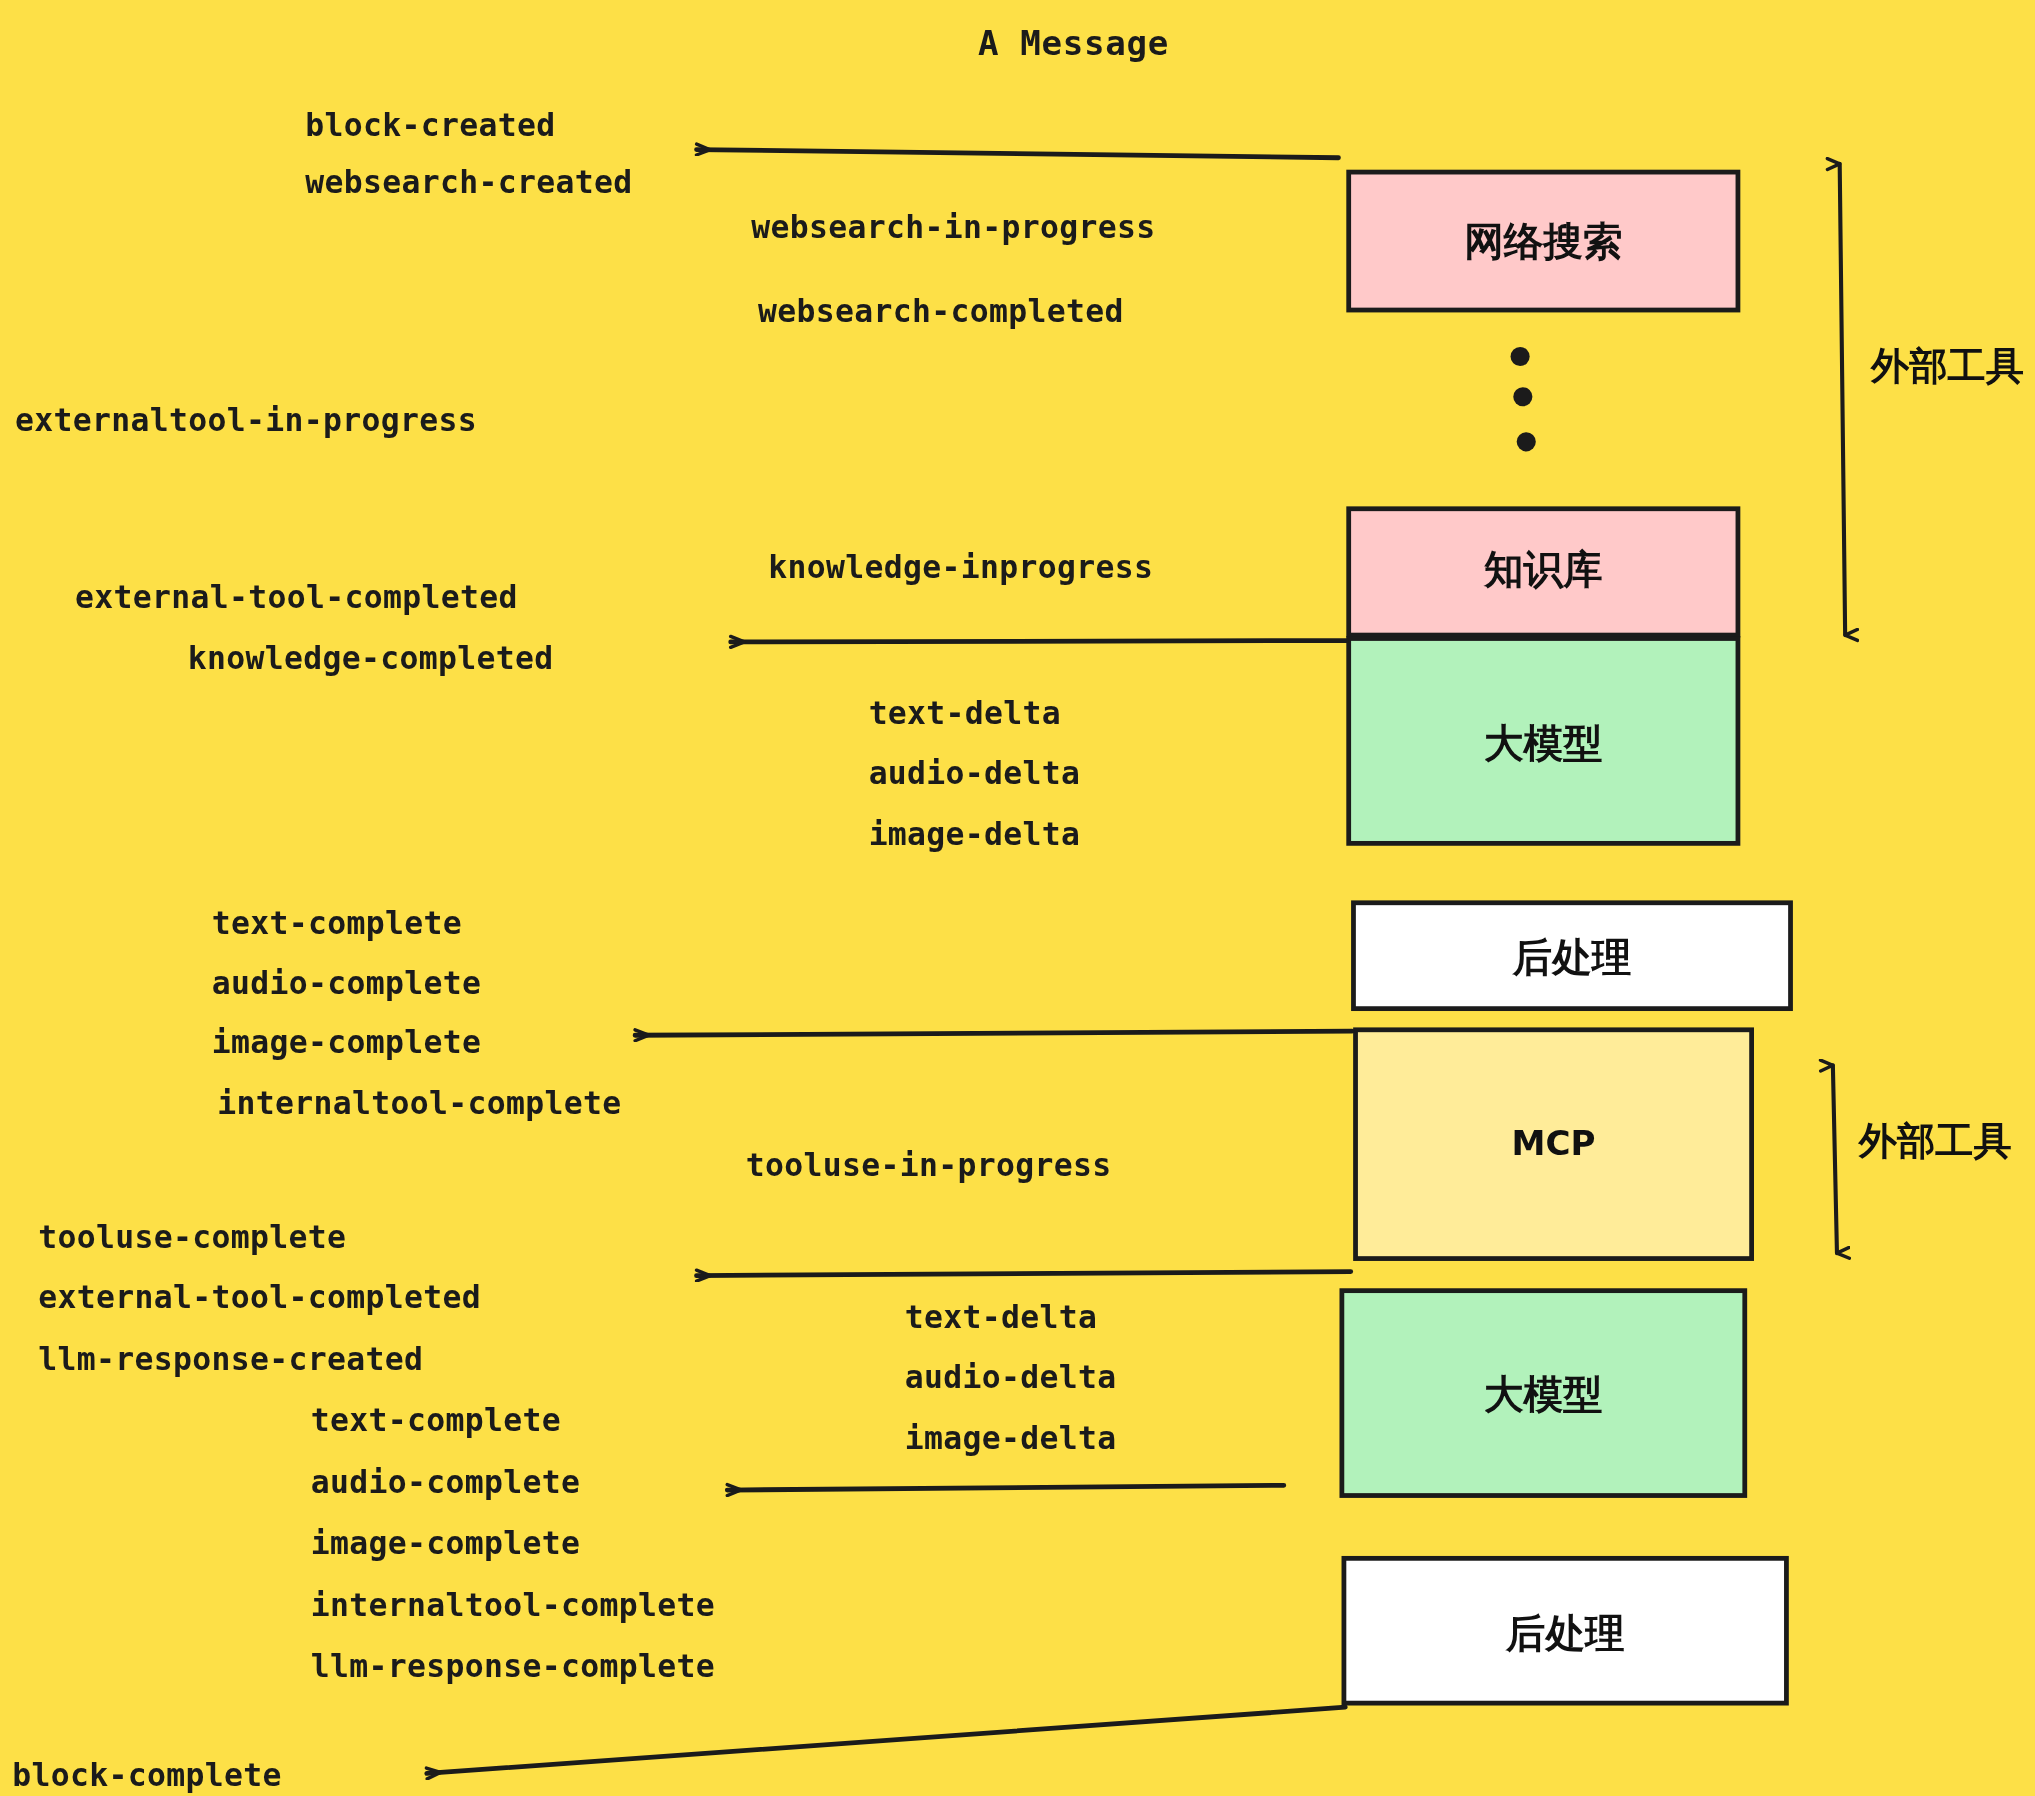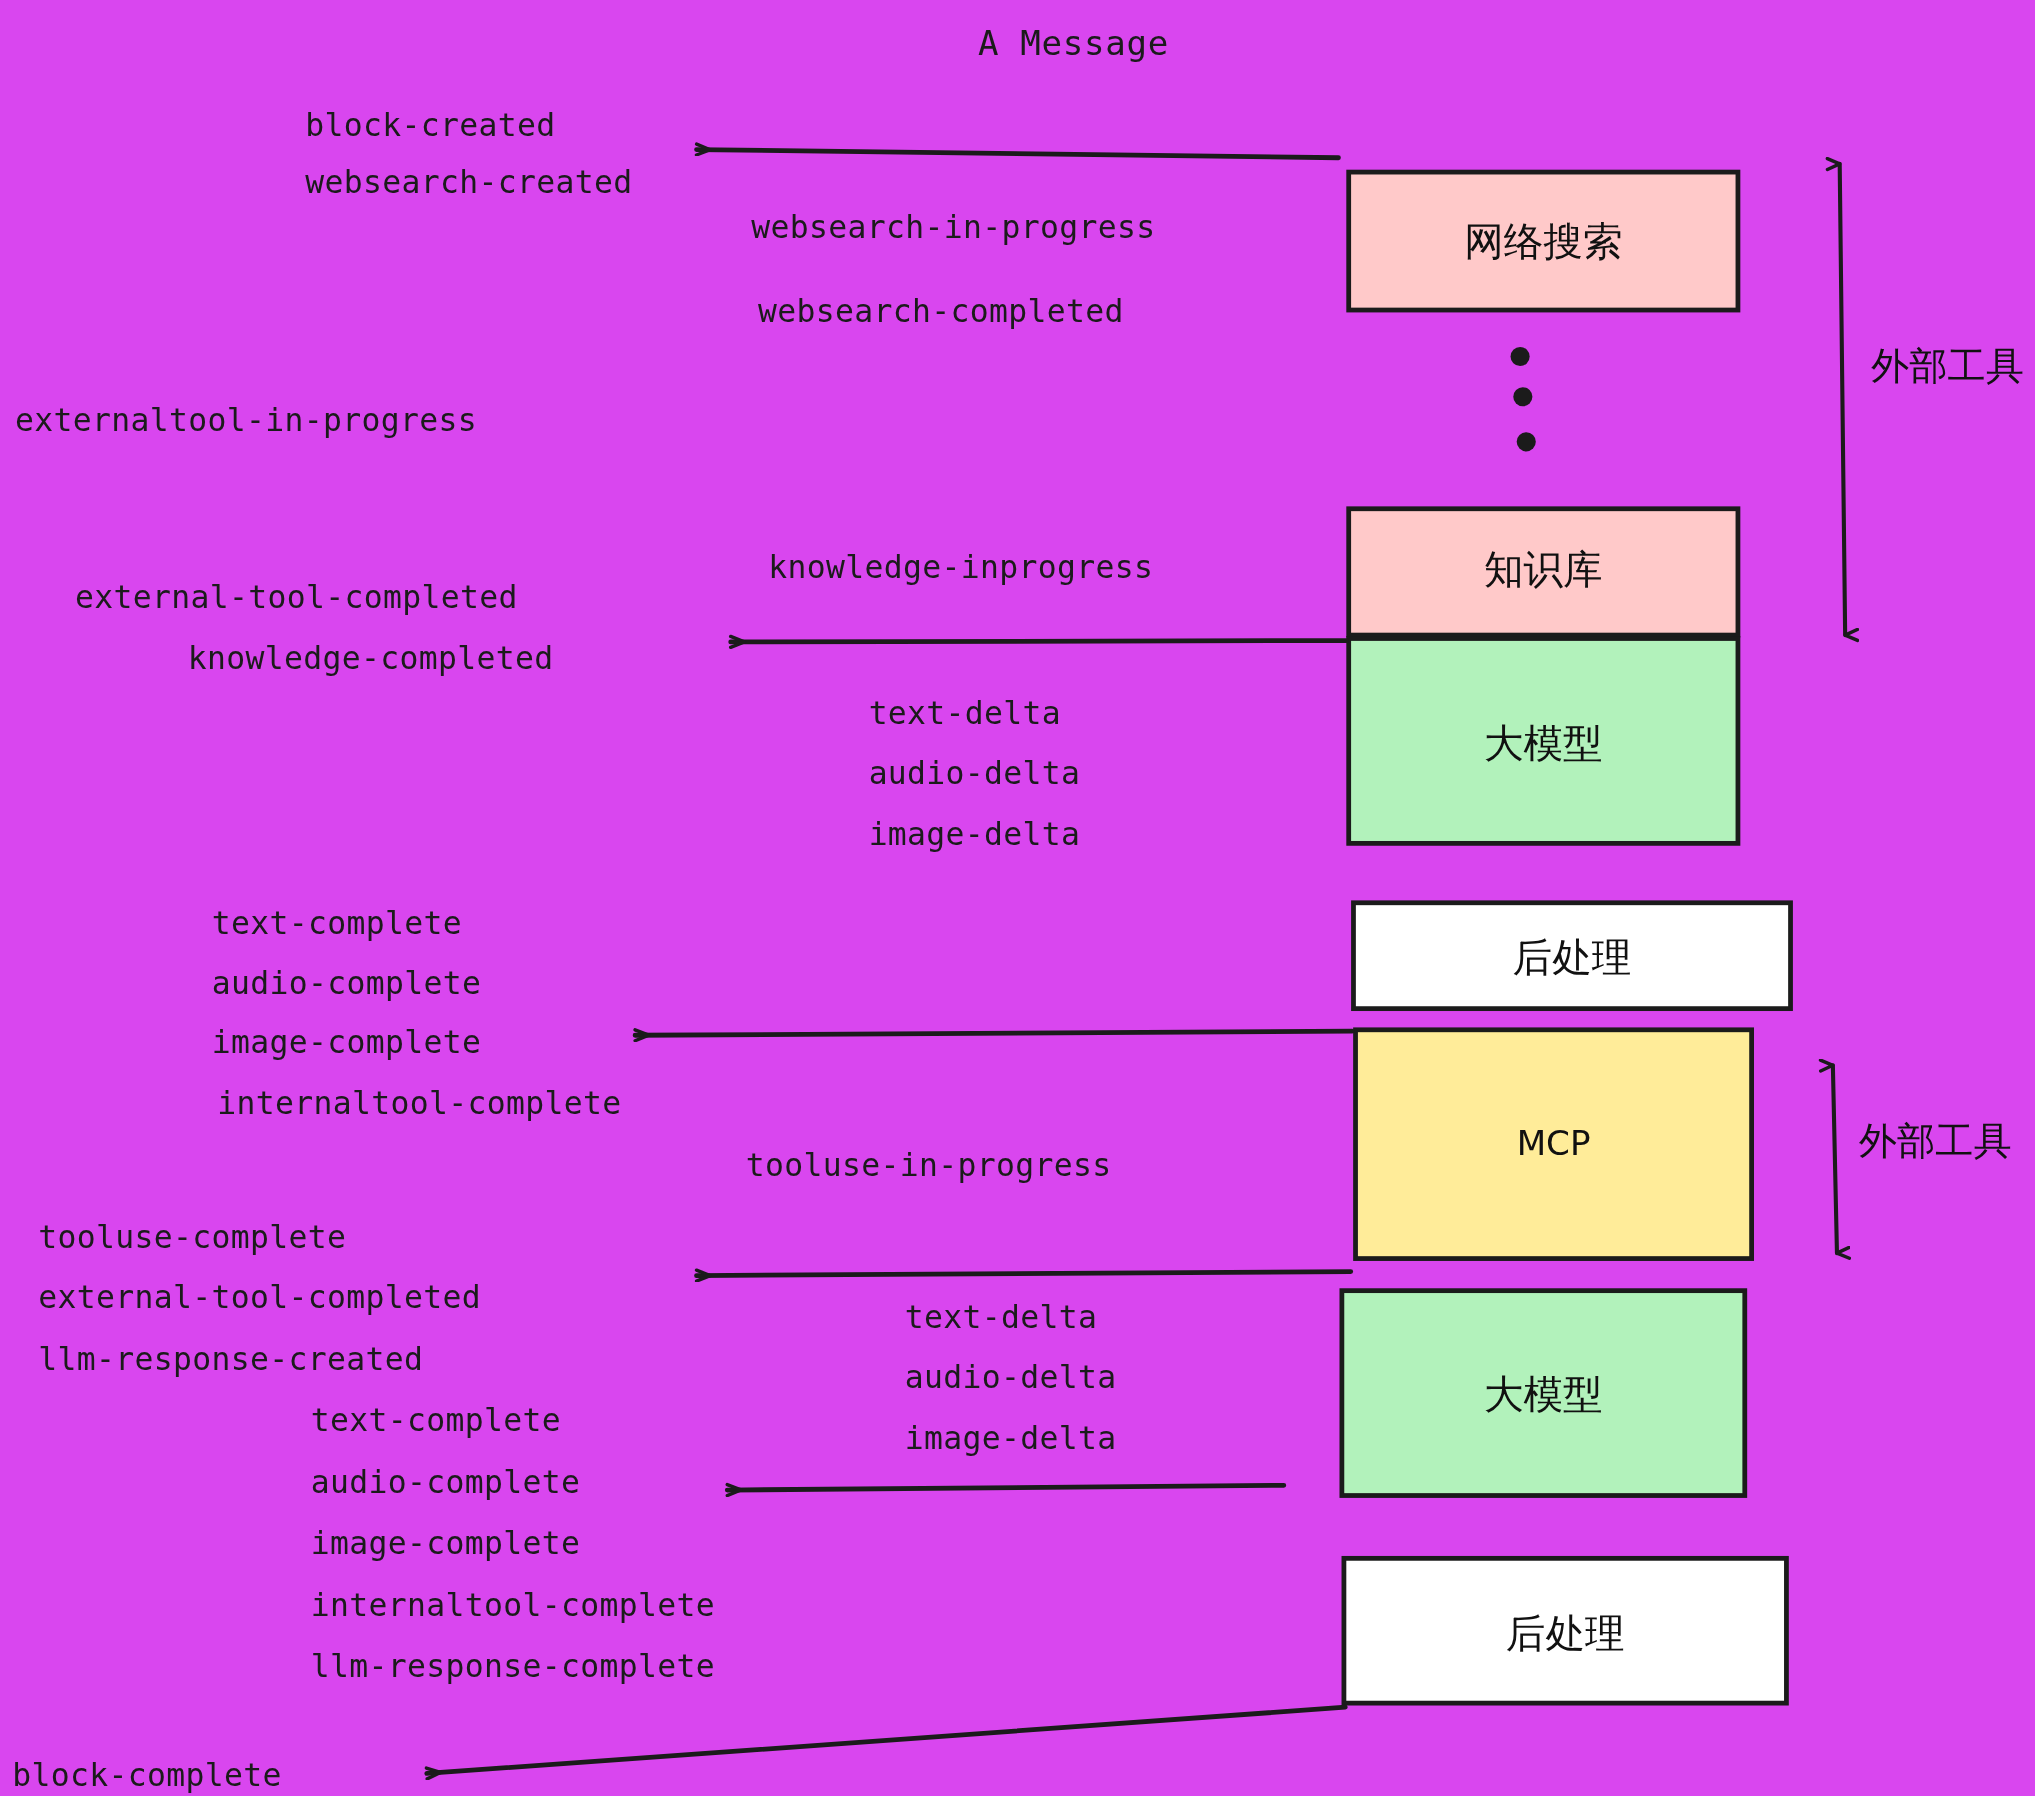--- a/index.html
+++ b/index.html
@@ -10,21 +10,22 @@
   body {
     width: 2035px;
     height: 1796px;
     overflow: hidden;
     font-family: "DejaVu Sans Mono", monospace;
   }
   #diagram-root {
     position: relative;
     width: 2035px;
     height: 1796px;
-    background: #d946ef;
+    background: #fde047;
+    font-weight: bold;
   }
   svg.diagram-canvas {
     display: block;
     width: 2035px;
     height: 1796px;
   }
   .ev-label {
     font-family: "DejaVu Sans Mono", monospace;
     font-size: 46px;
     fill: #1b1b1b;

